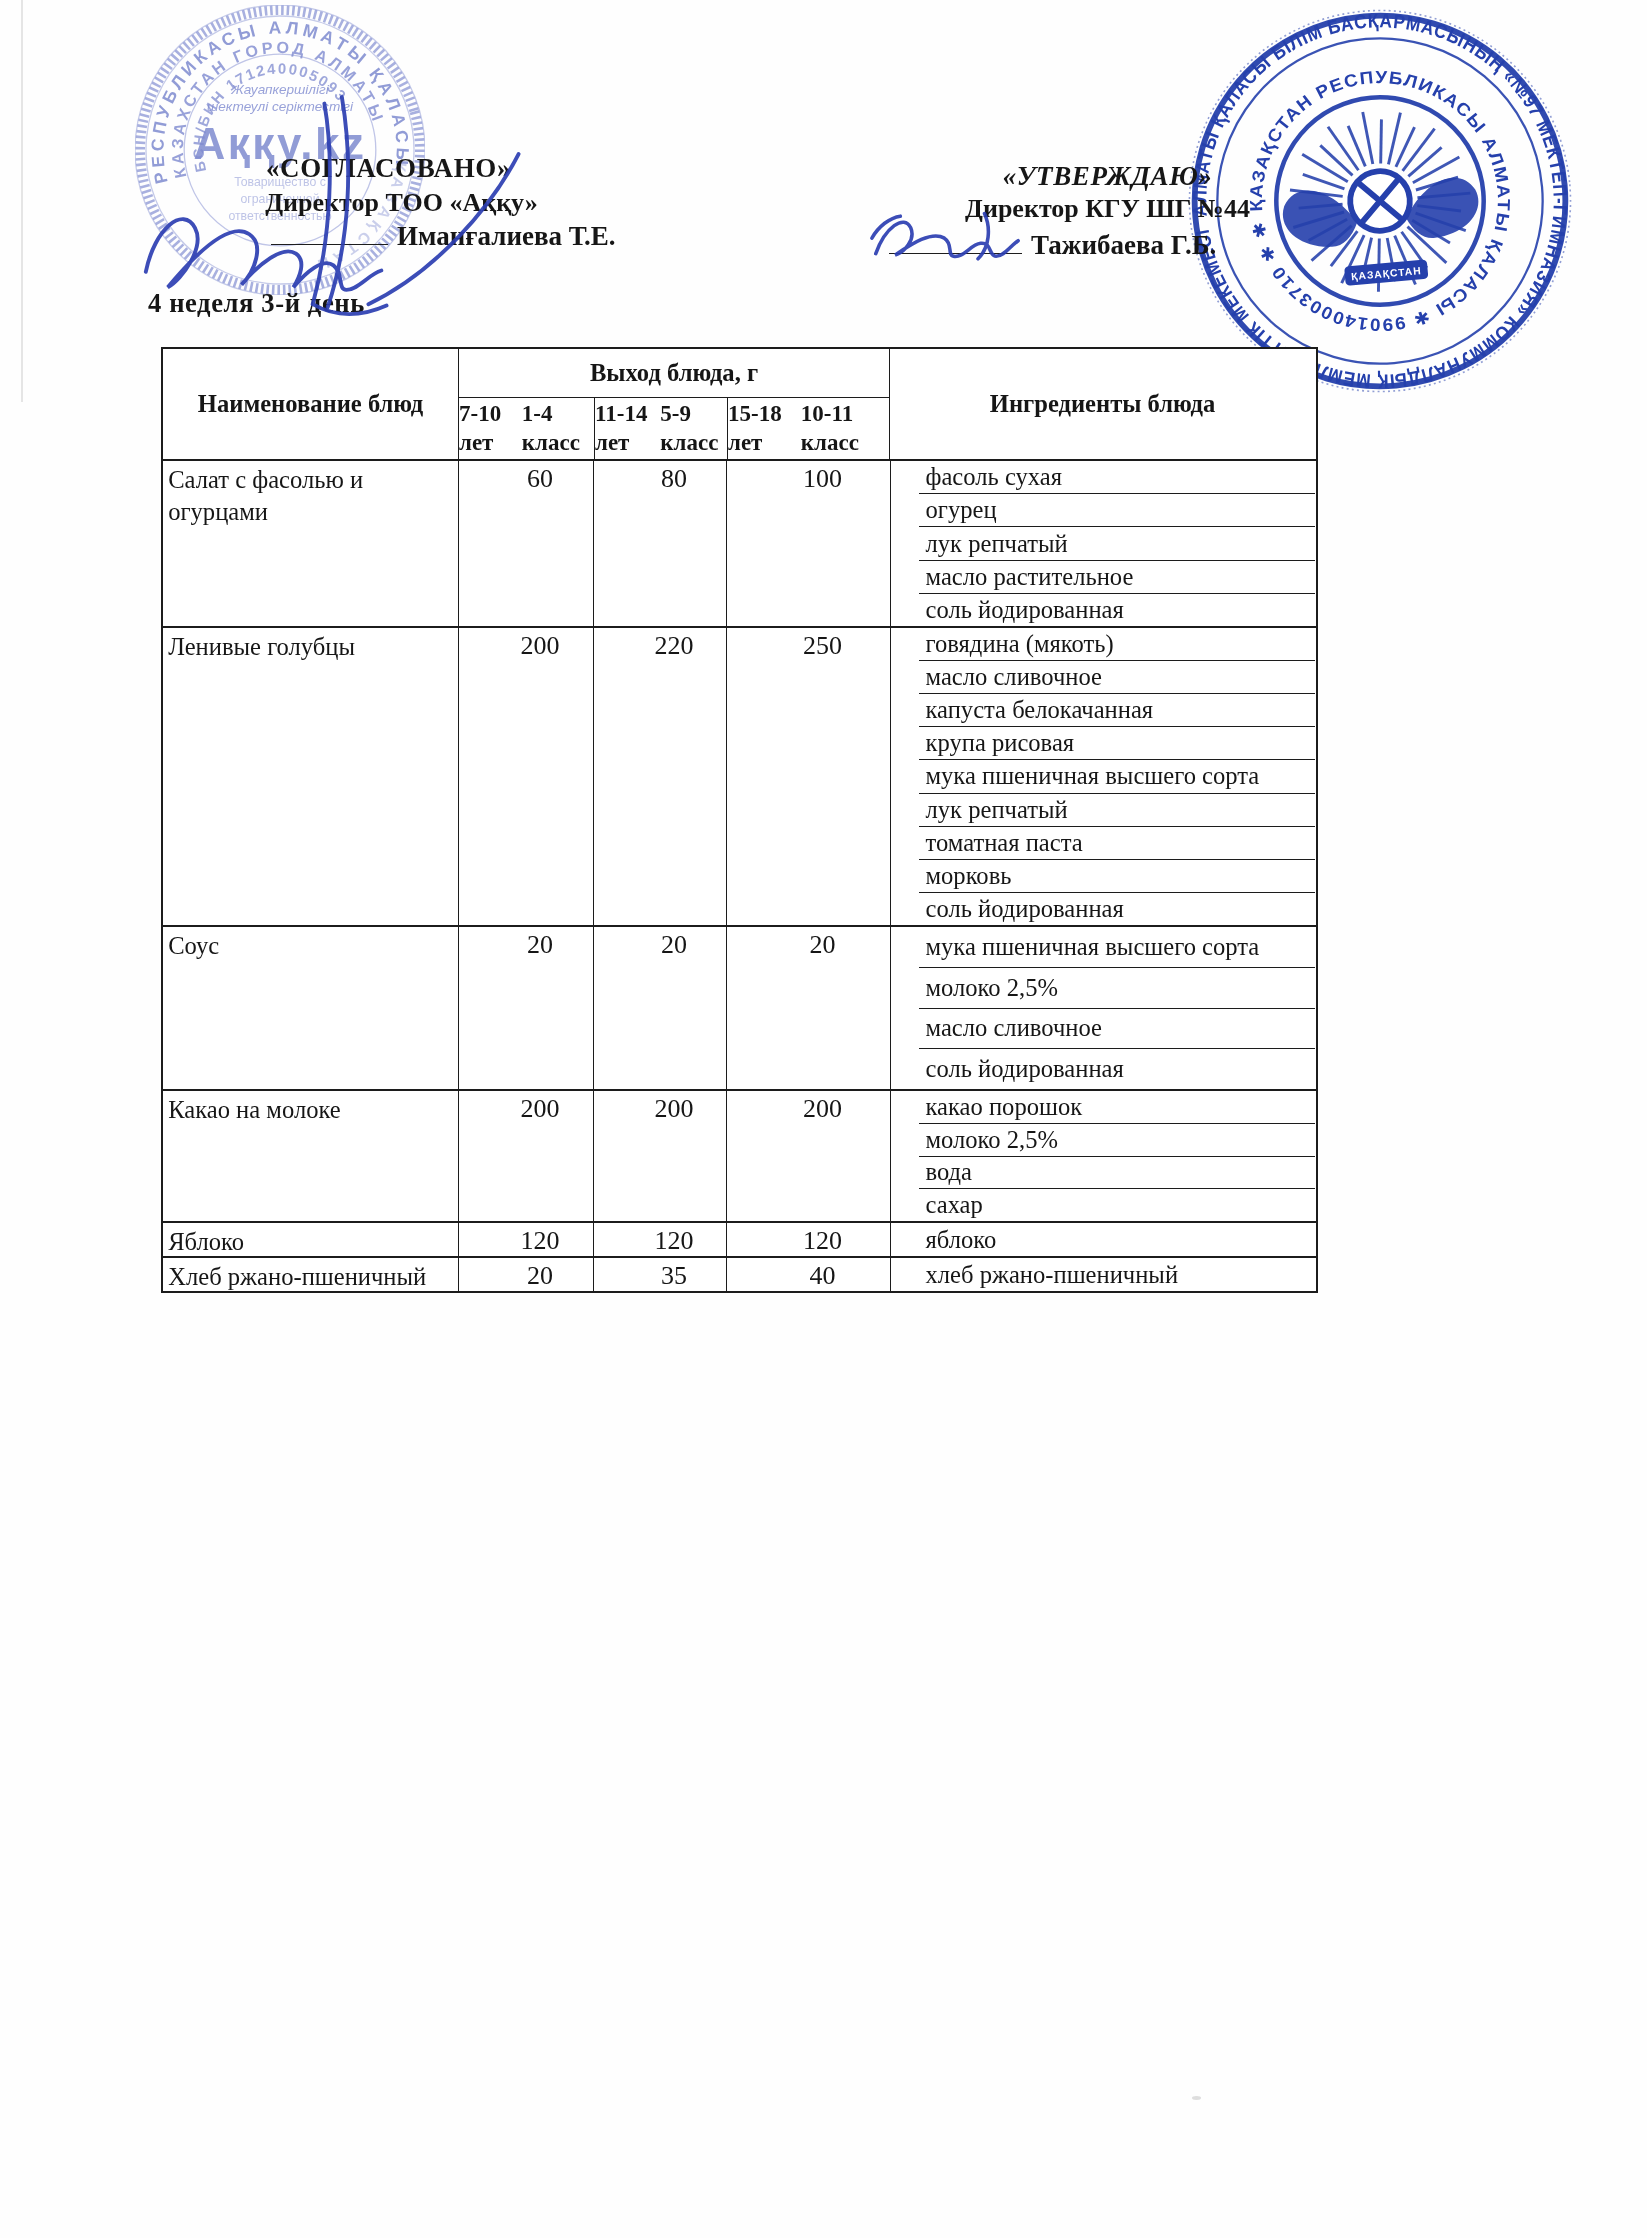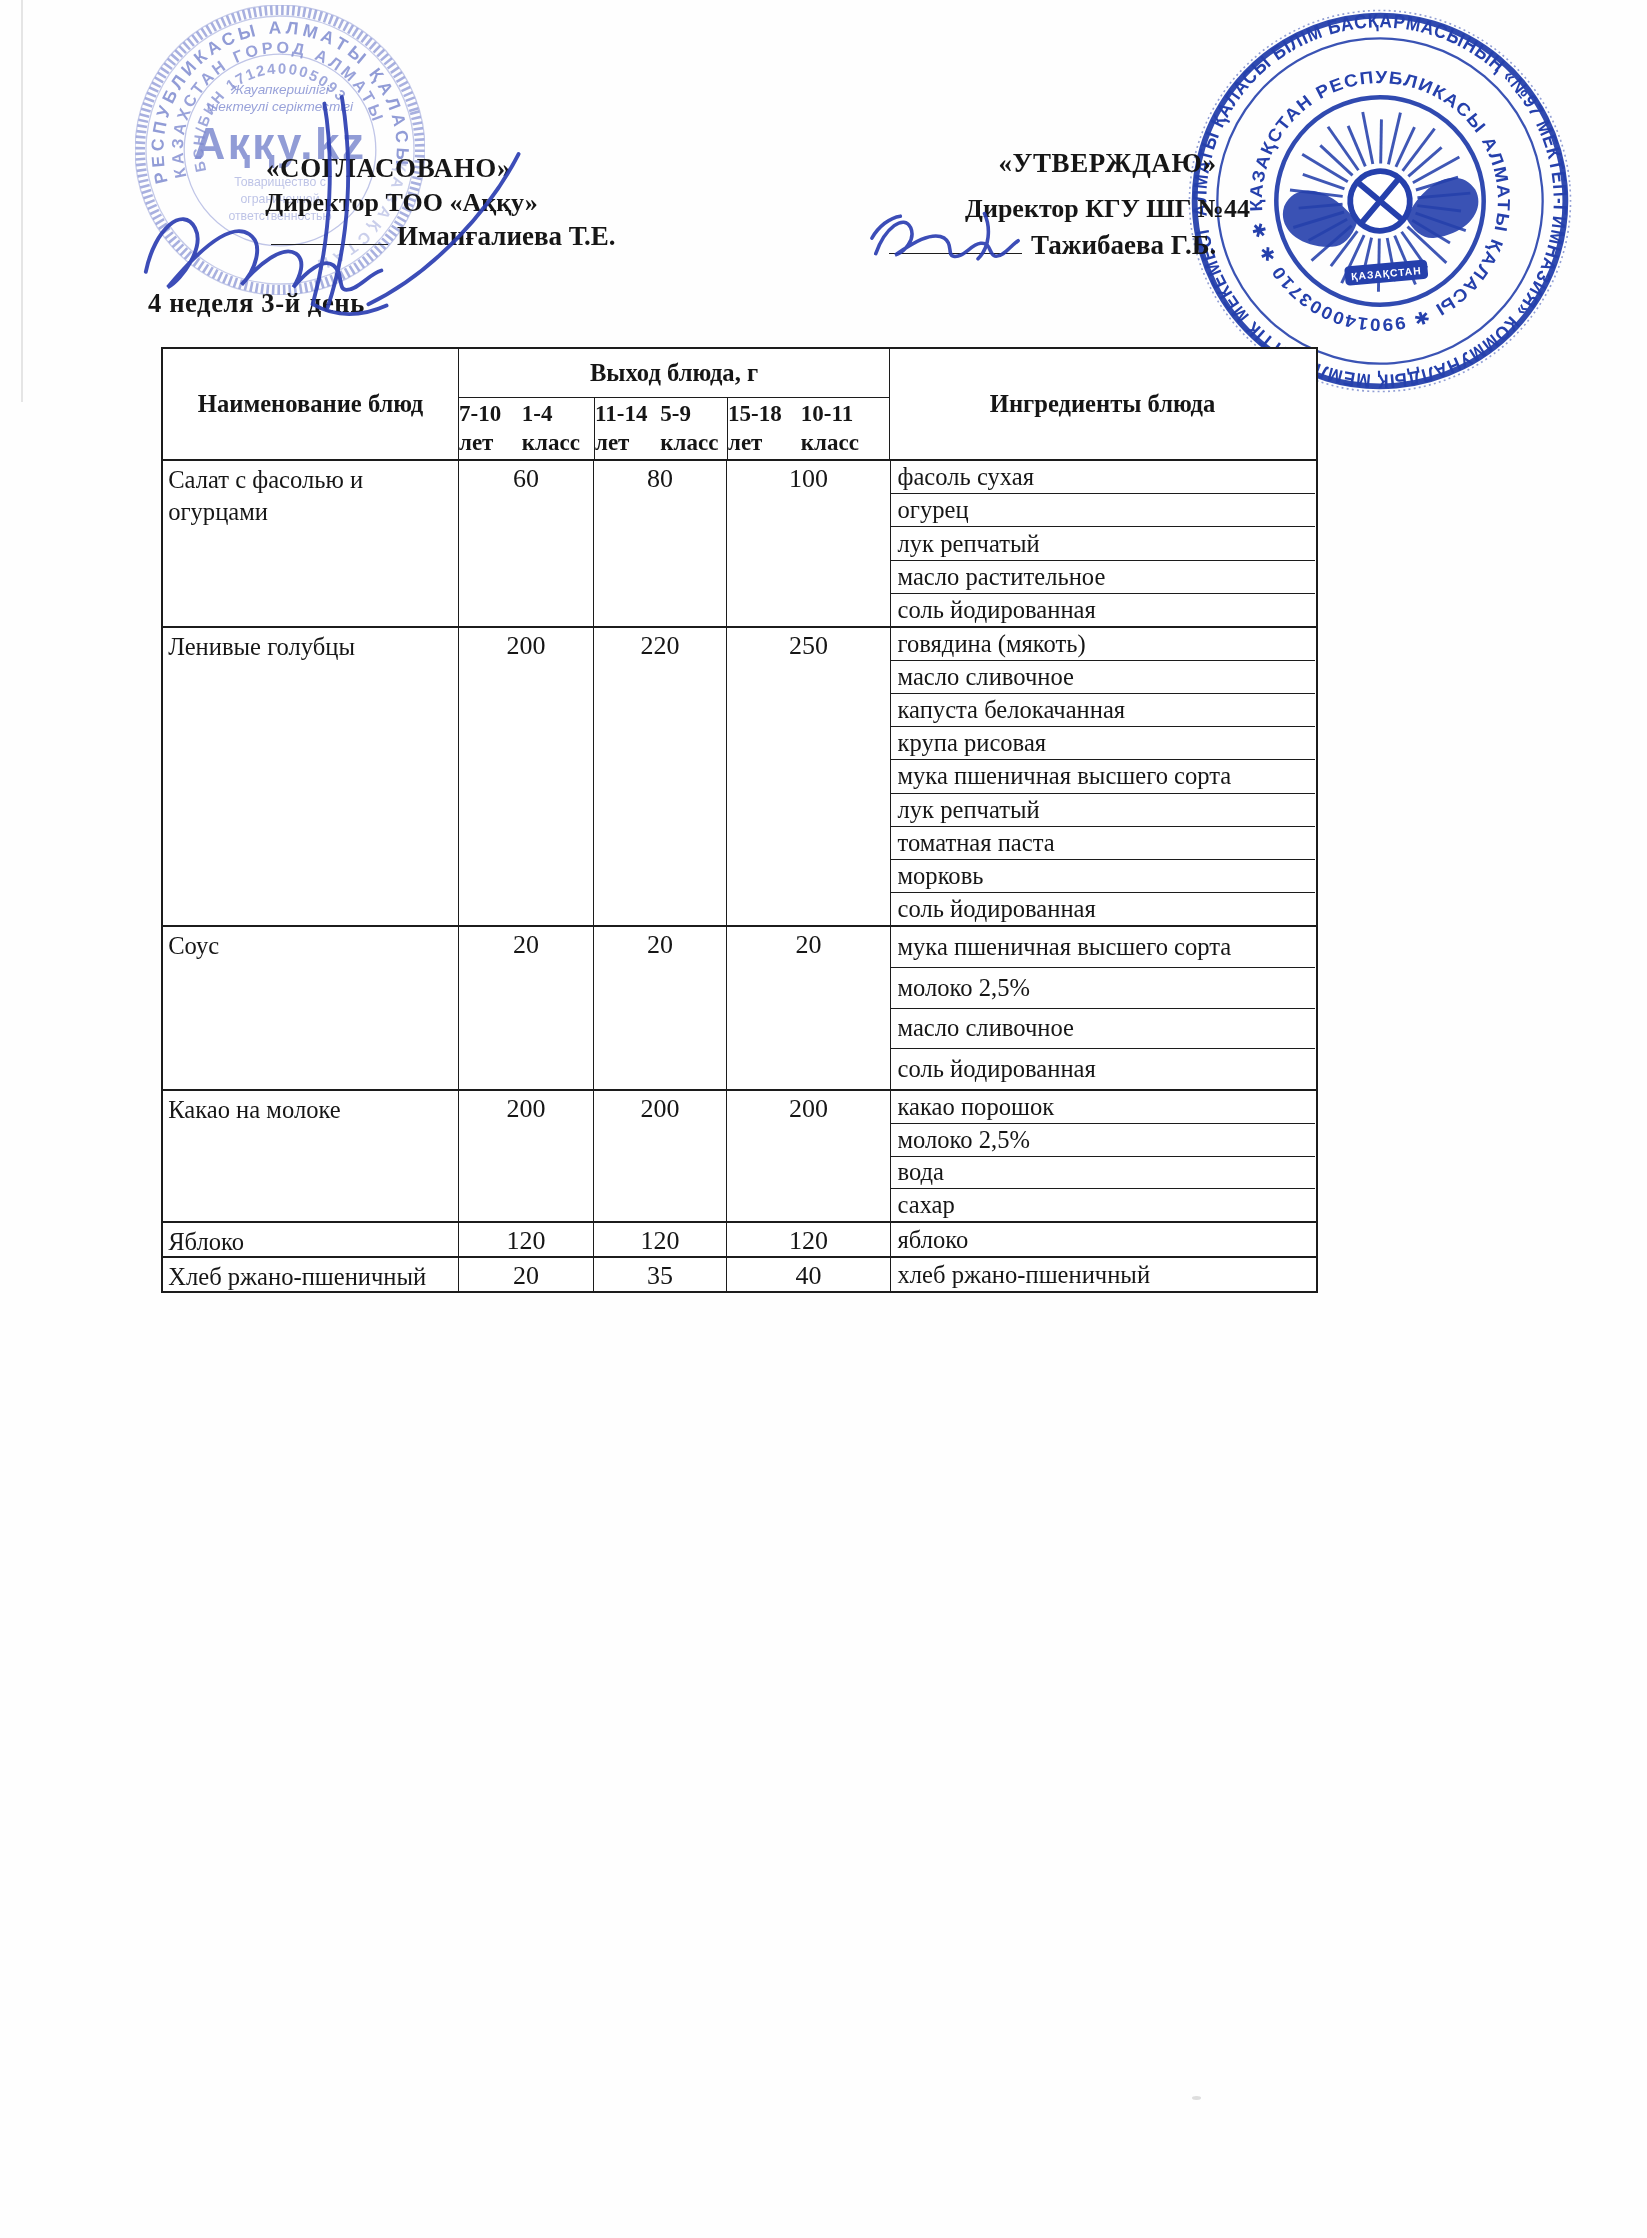--- a/index.html
+++ b/index.html
@@ -37,21 +37,21 @@
   .thead{display:grid;grid-template-columns:295px 432px 425px;height:110px;border-bottom:2.6px solid var(--line);}
   .hcell{display:flex;align-items:center;justify-content:center;font-weight:bold;font-size:24.6px;text-align:left;}
   .yield-sec{border-left:1.9px solid var(--line);border-right:1.9px solid var(--line);display:flex;flex-direction:column;box-sizing:border-box;}
   .yield-title{height:49px;display:flex;align-items:center;justify-content:center;font-weight:bold;font-size:24.6px;border-bottom:1.9px solid var(--line);box-sizing:border-box;}
   .age-row{flex:1;display:grid;grid-template-columns:135px 133px 164px;}
   .age-cell{display:flex;flex-direction:row;align-items:center;justify-content:center;font-weight:bold;font-size:23px;line-height:1.25;box-sizing:border-box;}
   .age-cell + .age-cell{border-left:1.9px solid var(--line);}
   .trow{display:grid;grid-template-columns:295px 135px 133px 164px 425px;box-sizing:border-box;}
   .trow + .trow{border-top:2.6px solid var(--line);}
   .cell{box-sizing:border-box;overflow:hidden;}
-  .cell + .cell{border-left:1.9px solid var(--line);}
+  .cell + .cell{border-left:1.9px solid var(--line);padding-left:28px;}
   .name-cell{font-size:24.6px;line-height:1.32;padding:2.6px 3.9px 0 5.2px;}
   .num-cell{font-size:26px;text-align:center;padding-top:2.6px;}
   .ing-cell{display:flex;flex-direction:column;}
   .ing-item{flex:1;display:flex;align-items:center;font-size:24.6px;padding:0 6.5px;box-sizing:border-box;}
   .ing-item + .ing-item{border-top:1.9px solid var(--line);}
 </style>
 </head>
 <body>
 
 <div class="page">
@@ -170,21 +170,21 @@
 
   <div>
     <div class="appr-title" style="left:162px;top:153px;">«СОГЛАСОВАНО»</div>
     <div class="appr-role" style="left:175px;top:188px;">Директор ТОО «Аққу»</div>
     <div class="sig-row" style="left:271px;top:218px;">
       <span class="sig-line" style="width:117px;"></span><span class="sig-name">Иманғалиева Т.Е.</span>
     </div>
   </div>
 
   <div>
-    <div class="appr-title" style="left:881px;top:148px;">«УТВЕРЖДАЮ»</div>
+    <div class="appr-title" style="left:881px;top:161px;font-style:italic;">«УТВЕРЖДАЮ»</div>
     <div class="appr-role" style="left:881px;top:194px;">Директор КГУ ШГ №44</div>
     <div class="sig-row" style="left:889px;top:227px;">
       <span class="sig-line" style="width:133px;"></span><span class="sig-name">Тажибаева Г.Б.</span>
     </div>
   </div>
 
   <div class="week-label">4 неделя 3-й день</div>
 
   <svg class="sig-svg" width="1648" height="453" viewBox="0 0 2544 700">
     <g stroke="#2c3eb2" stroke-width="6" fill="none" stroke-linecap="round" opacity="0.92">

